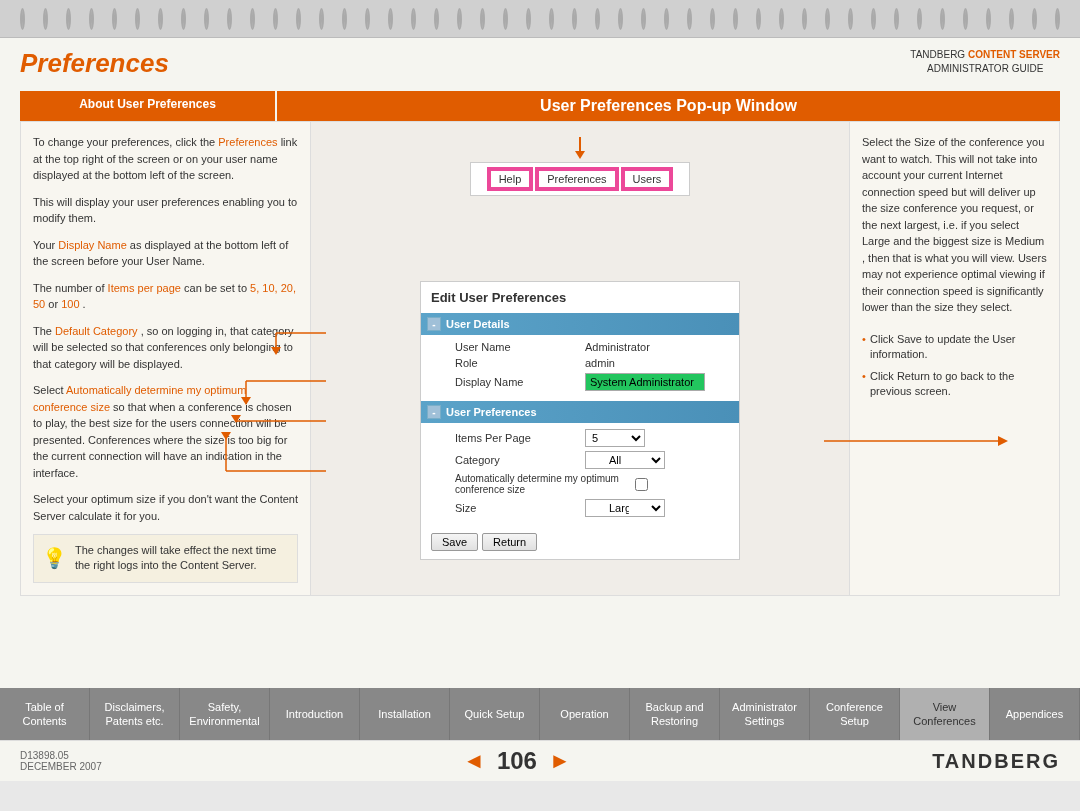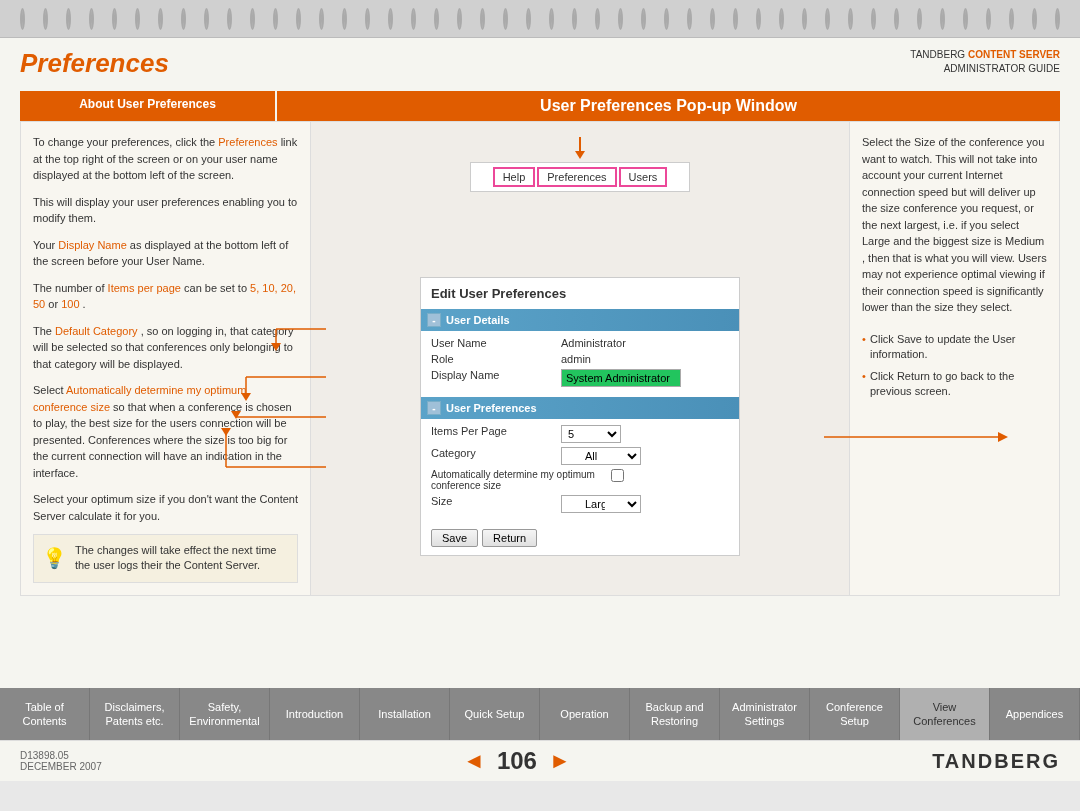--- a/index.html
+++ b/index.html
@@ -39,21 +39,21 @@
       align-items: flex-start;
       margin-bottom: 12px;
     }
     .page-title {
       color: #e05c00;
       font-size: 26px;
       font-weight: bold;
       font-style: italic;
     }
     .brand-info {
-      text-align: right;
+      text-align: center;
       font-size: 10px;
       color: #333;
       line-height: 1.4;
     }
     .brand-info .brand-name { color: #333; }
     .brand-info .content-server { color: #e05c00; font-weight: bold; }
 
     
     .section-headers {
       display: flex;
@@ -153,22 +153,23 @@
       align-items: center;
       justify-content: center;
       margin-right: 5px;
       cursor: pointer;
     }
 
     
     .form-section { padding: 6px 10px; }
     .form-row {
       display: flex;
-      align-items: flex-start;
+      align-items: center;
       margin-bottom: 4px;
+      margin-left: 24px;
     }
     .form-label {
       width: 130px;
       font-size: 11px;
       color: #333;
     }
     .form-value {
       font-size: 11px;
       color: #333;
     }
@@ -225,21 +226,21 @@
       gap: 2px;
       padding: 4px 8px;
       margin-bottom: 15px;
       width: 220px;
       margin-left: auto;
       margin-right: auto;
       font-size: 11px;
     }
     .nav-bar-small span {
       padding: 2px 8px;
-      border: 2px solid #ec4899;
+      border: 4px solid #ec4899;
       cursor: pointer;
       color: #333;
     }
 
     .tip-box {
       background: #f5f0e0;
       border: 1px solid #ddd;
       padding: 8px;
       display: flex;
       gap: 8px;
@@ -415,21 +416,21 @@
       </p>
       <p>
         <span>Select </span>
         <span class="link-text">Automatically determine my optimum conference size</span>
         <span> so that when a conference is chosen to play, the best size for the users connection will be presented. Conferences where the size is too big for the current connection will have an indication in the interface.</span>
       </p>
       <p>Select your optimum size if you don't want the Content Server calculate it for you.</p>
 
       <div class="tip-box">
         <div class="tip-icon">💡</div>
-        <div class="tip-text">The changes will take effect the next time the user logs their the Content Server.</div>
+        <div class="tip-text">The changes will take effect the next time the right logs into the Content Server.</div>
       </div>
     </div>
 
     <div class="center-panel">
 
       <div style="display:flex; justify-content:center; margin-bottom:10px;">
         <div style="position:relative; display:inline-block;">
 
           <div style="text-align:center; margin-bottom:0;">
             <svg width="20" height="25" style="display:block; margin:0 auto;">

